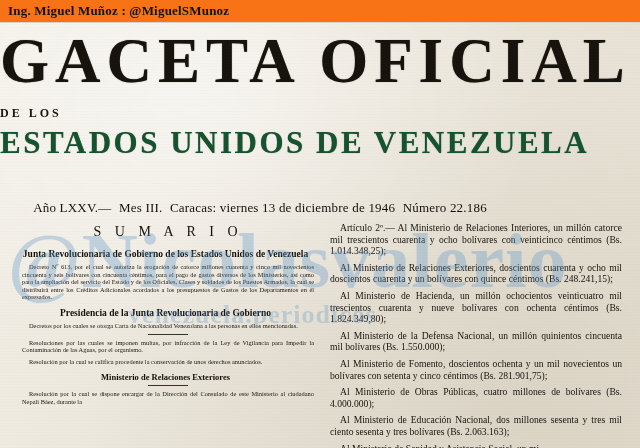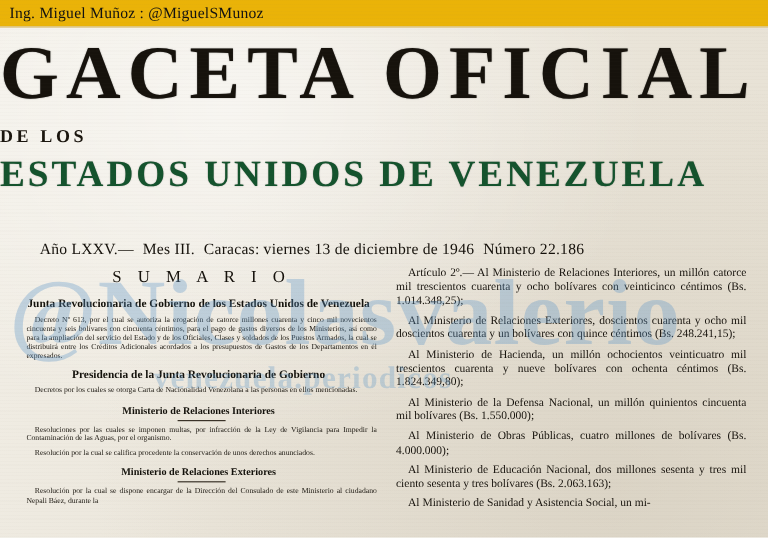--- a/index.html
+++ b/index.html
@@ -34,23 +34,24 @@
       linear-gradient(115deg, #f3f0e8 0%, #ebe6db 45%, #e6e0d3 100%);
     pointer-events: none;
   }
 
   
   #credit-bar {
     position: absolute;
     left: 0; top: 0;
     width: 640px;
     height: 22px;
-    background: #eab308;
+    background: #f97316;
     border-bottom: 1px solid #d8d3c8;
     z-index: 40;
+    font-weight: bold;
   }
   #credit-text {
     position: absolute;
     left: 8px;
     top: 3px;
     font-family: "Liberation Serif", serif;
     font-size: 13px;
     color: #111111;
     letter-spacing: 0.2px;
     white-space: nowrap;
@@ -97,21 +98,21 @@
     font-size: 63px;
     line-height: 70px;
     letter-spacing: 6px;
     color: #16120c;
     text-shadow: 0 0 1px rgba(0,0,0,0.55);
   }
   #title-delos {
     margin-top: 10px;
     font-family: "Liberation Serif", serif;
     font-weight: bold;
-    font-size: 15px;
+    font-size: 12px;
     letter-spacing: 3px;
     color: #1a150e;
   }
   #title-sub {
     margin-top: 4px;
     font-family: "Liberation Serif", serif;
     font-weight: bold;
     font-size: 31px;
     line-height: 36px;
     letter-spacing: 2.5px;
@@ -243,35 +244,35 @@
 
     <div class="col" id="col-left">
       <div id="sumario-head">S U M A R I O</div>
 
       <div class="section-head">Junta Revolucionaria de Gobierno de los Estados Unidos de Venezuela</div>
       <div class="para">Decreto Nº 613, por el cual se autoriza la erogación de catorce millones cuarenta y cinco mil novecientos cincuenta y seis bolívares con cincuenta céntimos, para el pago de gastos diversos de los Ministerios, así como para la ampliación del servicio del Estado y de los Oficiales, Clases y soldados de los Puestos Armados, la cual se distribuirá entre los Créditos Adicionales acordados a los presupuestos de Gastos de los Departamentos en él expresados.</div>
 
       <div class="section-head">Presidencia de la Junta Revolucionaria de Gobierno</div>
       <div class="para">Decretos por los cuales se otorga Carta de Nacionalidad Venezolana a las personas en ellos mencionadas.</div>
 
-      <div class="section-head small">Ministerio de Relaciones Interiores</div>
       <div class="hairline"></div>
       <div class="para">Resoluciones por las cuales se imponen multas, por infracción de la Ley de Vigilancia para Impedir la Contaminación de las Aguas, por el organismo.</div>
       <div class="para">Resolución por la cual se califica procedente la conservación de unos derechos anunciados.</div>
 
       <div class="section-head small">Ministerio de Relaciones Exteriores</div>
       <div class="hairline"></div>
       <div class="para">Resolución por la cual se dispone encargar de la Dirección del Consulado de este Ministerio al ciudadano Nepali Báez, durante la</div>
     </div>
 
     <div class="col" id="col-right">
       <div class="rpara">Artículo 2º.— Al Ministerio de Relaciones Interiores, un millón catorce mil trescientos cuarenta y ocho bolívares con veinticinco céntimos (Bs. 1.014.348,25);</div>
       <div class="rpara">Al Ministerio de Relaciones Exteriores, doscientos cuarenta y ocho mil doscientos cuarenta y un bolívares con quince céntimos (Bs. 248.241,15);</div>
       <div class="rpara">Al Ministerio de Hacienda, un millón ochocientos veinticuatro mil trescientos cuarenta y nueve bolívares con ochenta céntimos (Bs. 1.824.349,80);</div>
       <div class="rpara">Al Ministerio de la Defensa Nacional, un millón quinientos cincuenta mil bolívares (Bs. 1.550.000);</div>
+      <div class="rpara">Al Ministerio de Fomento, doscientos ochenta y un mil novecientos un bolívares con setenta y cinco céntimos (Bs. 281.901,75);</div>
       <div class="rpara">Al Ministerio de Obras Públicas, cuatro millones de bolívares (Bs. 4.000.000);</div>
       <div class="rpara">Al Ministerio de Educación Nacional, dos millones sesenta y tres mil ciento sesenta y tres bolívares (Bs. 2.063.163);</div>
       <div class="rpara">Al Ministerio de Sanidad y Asistencia Social, un mi-</div>
     </div>
   </div>
 
   <div id="grain"></div>
 
   <div id="credit-bar">
     <div id="credit-text">Ing. Miguel Muñoz : @MiguelSMunoz</div>

